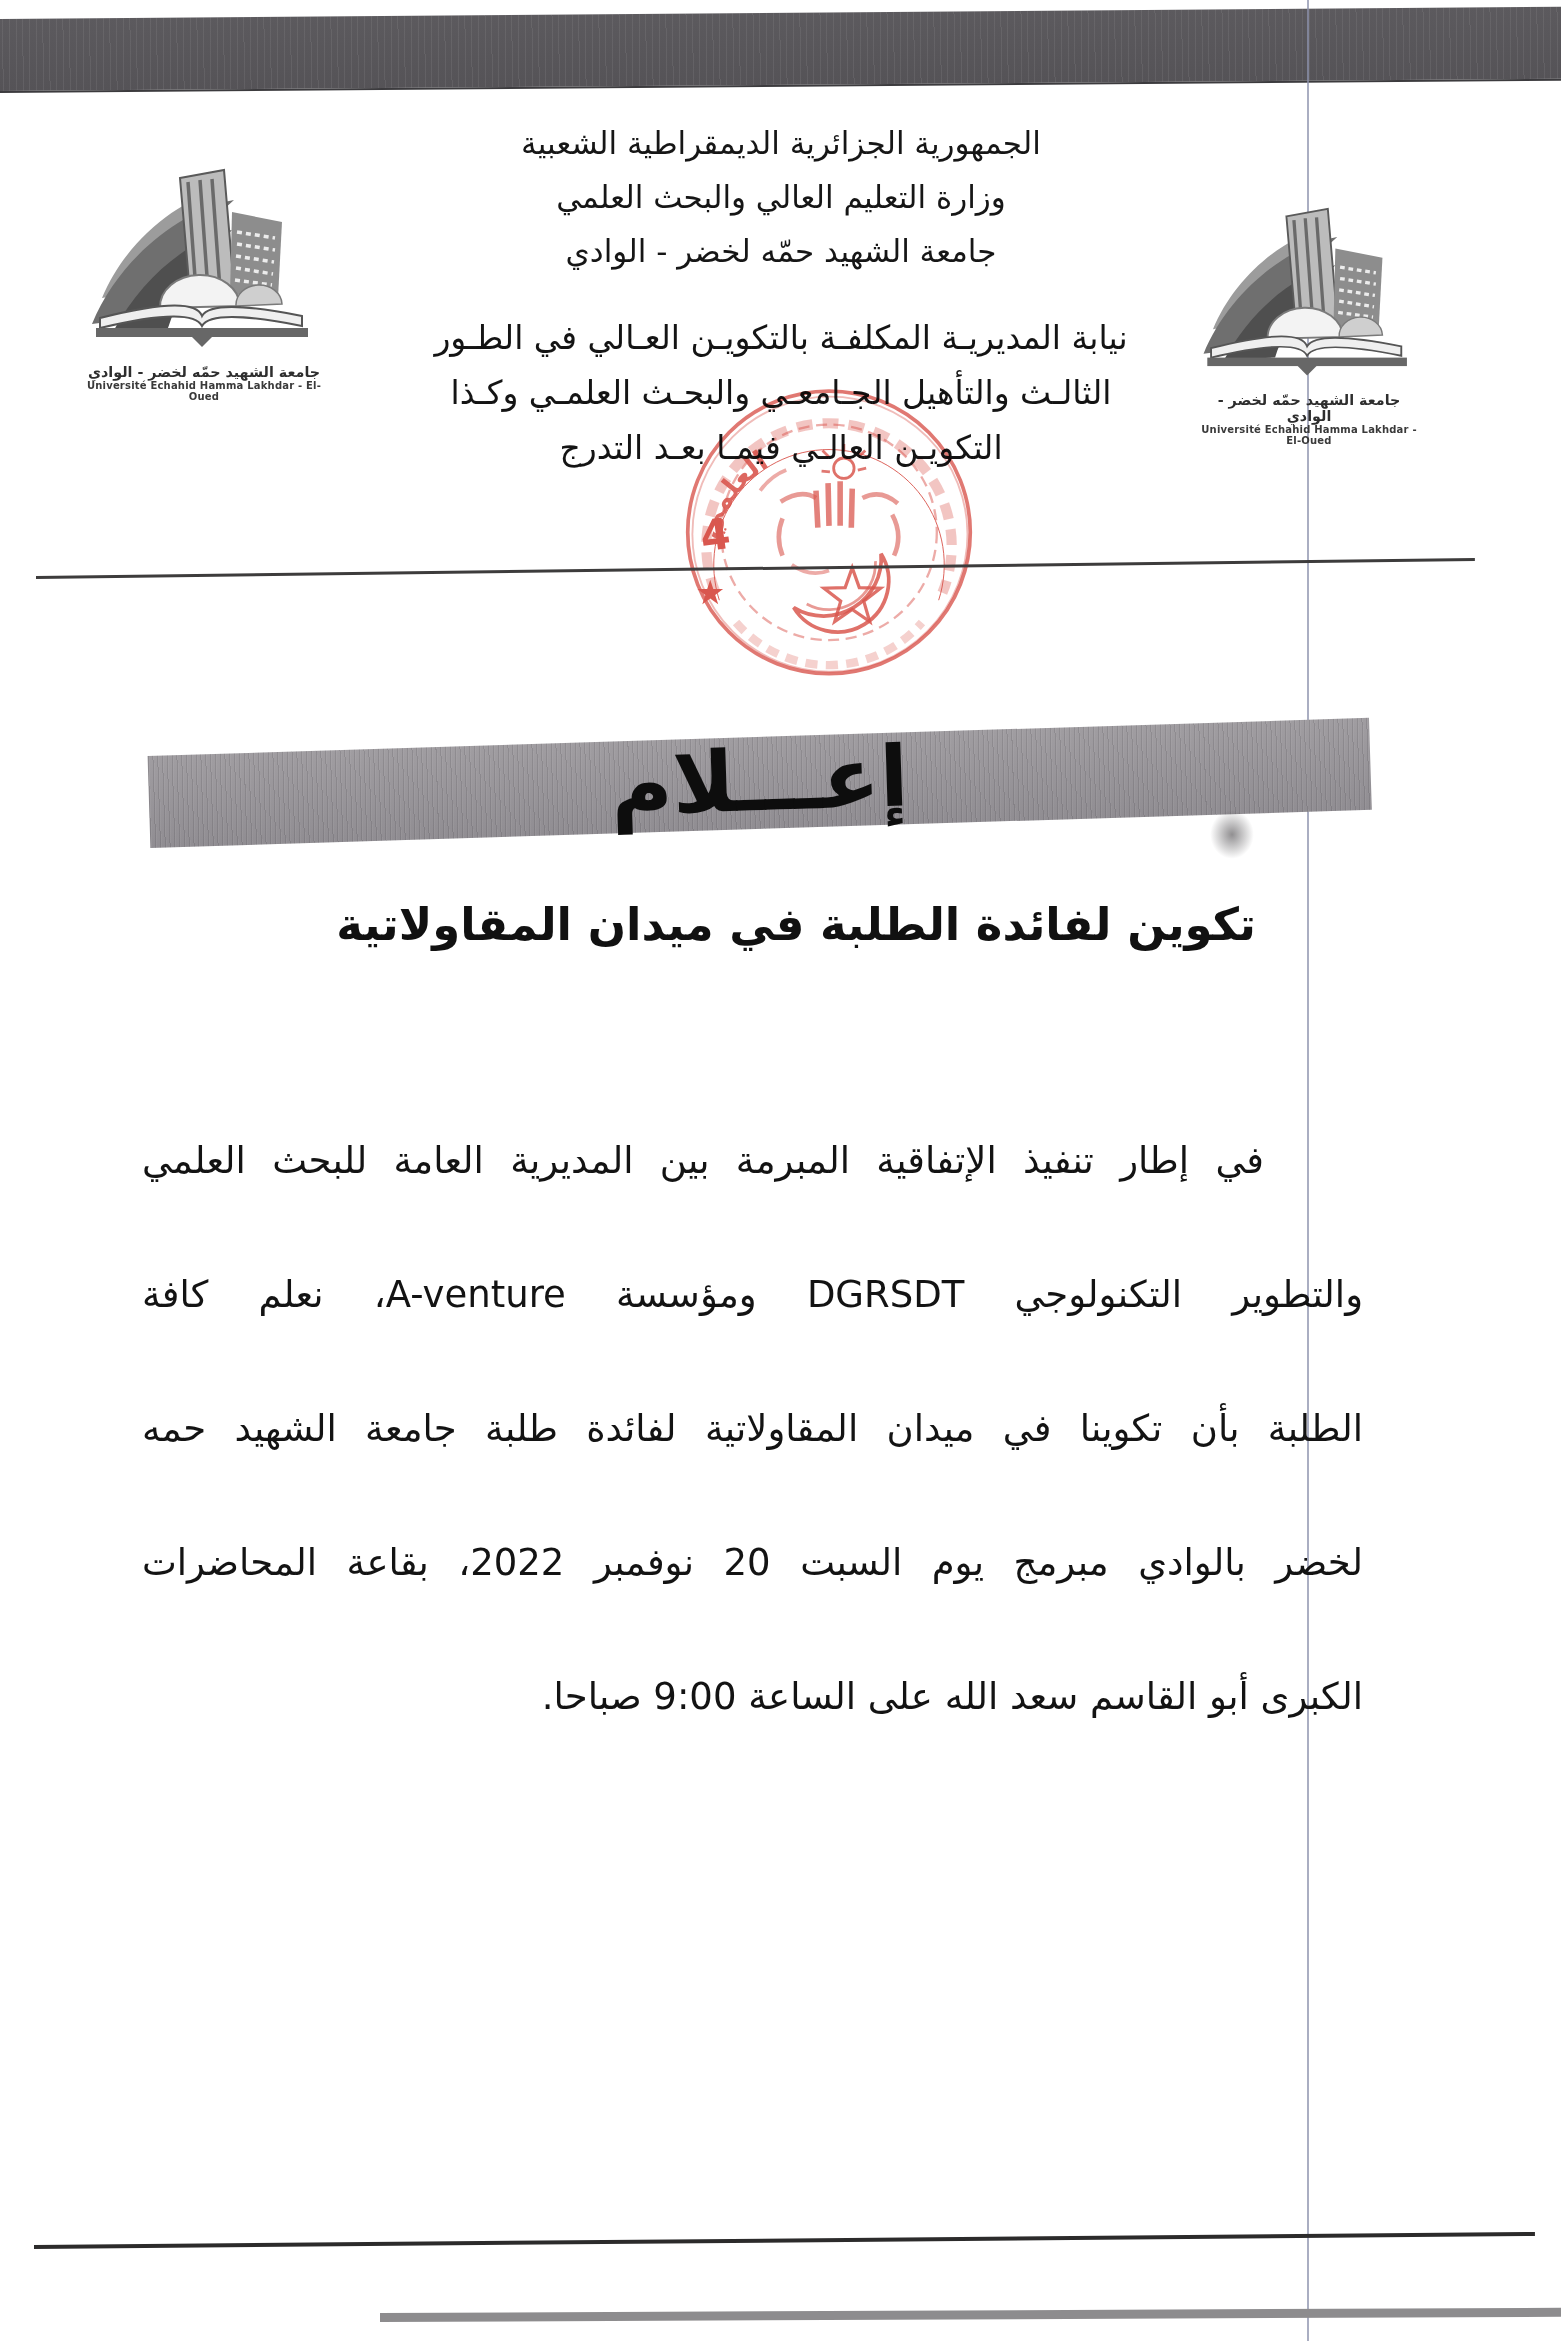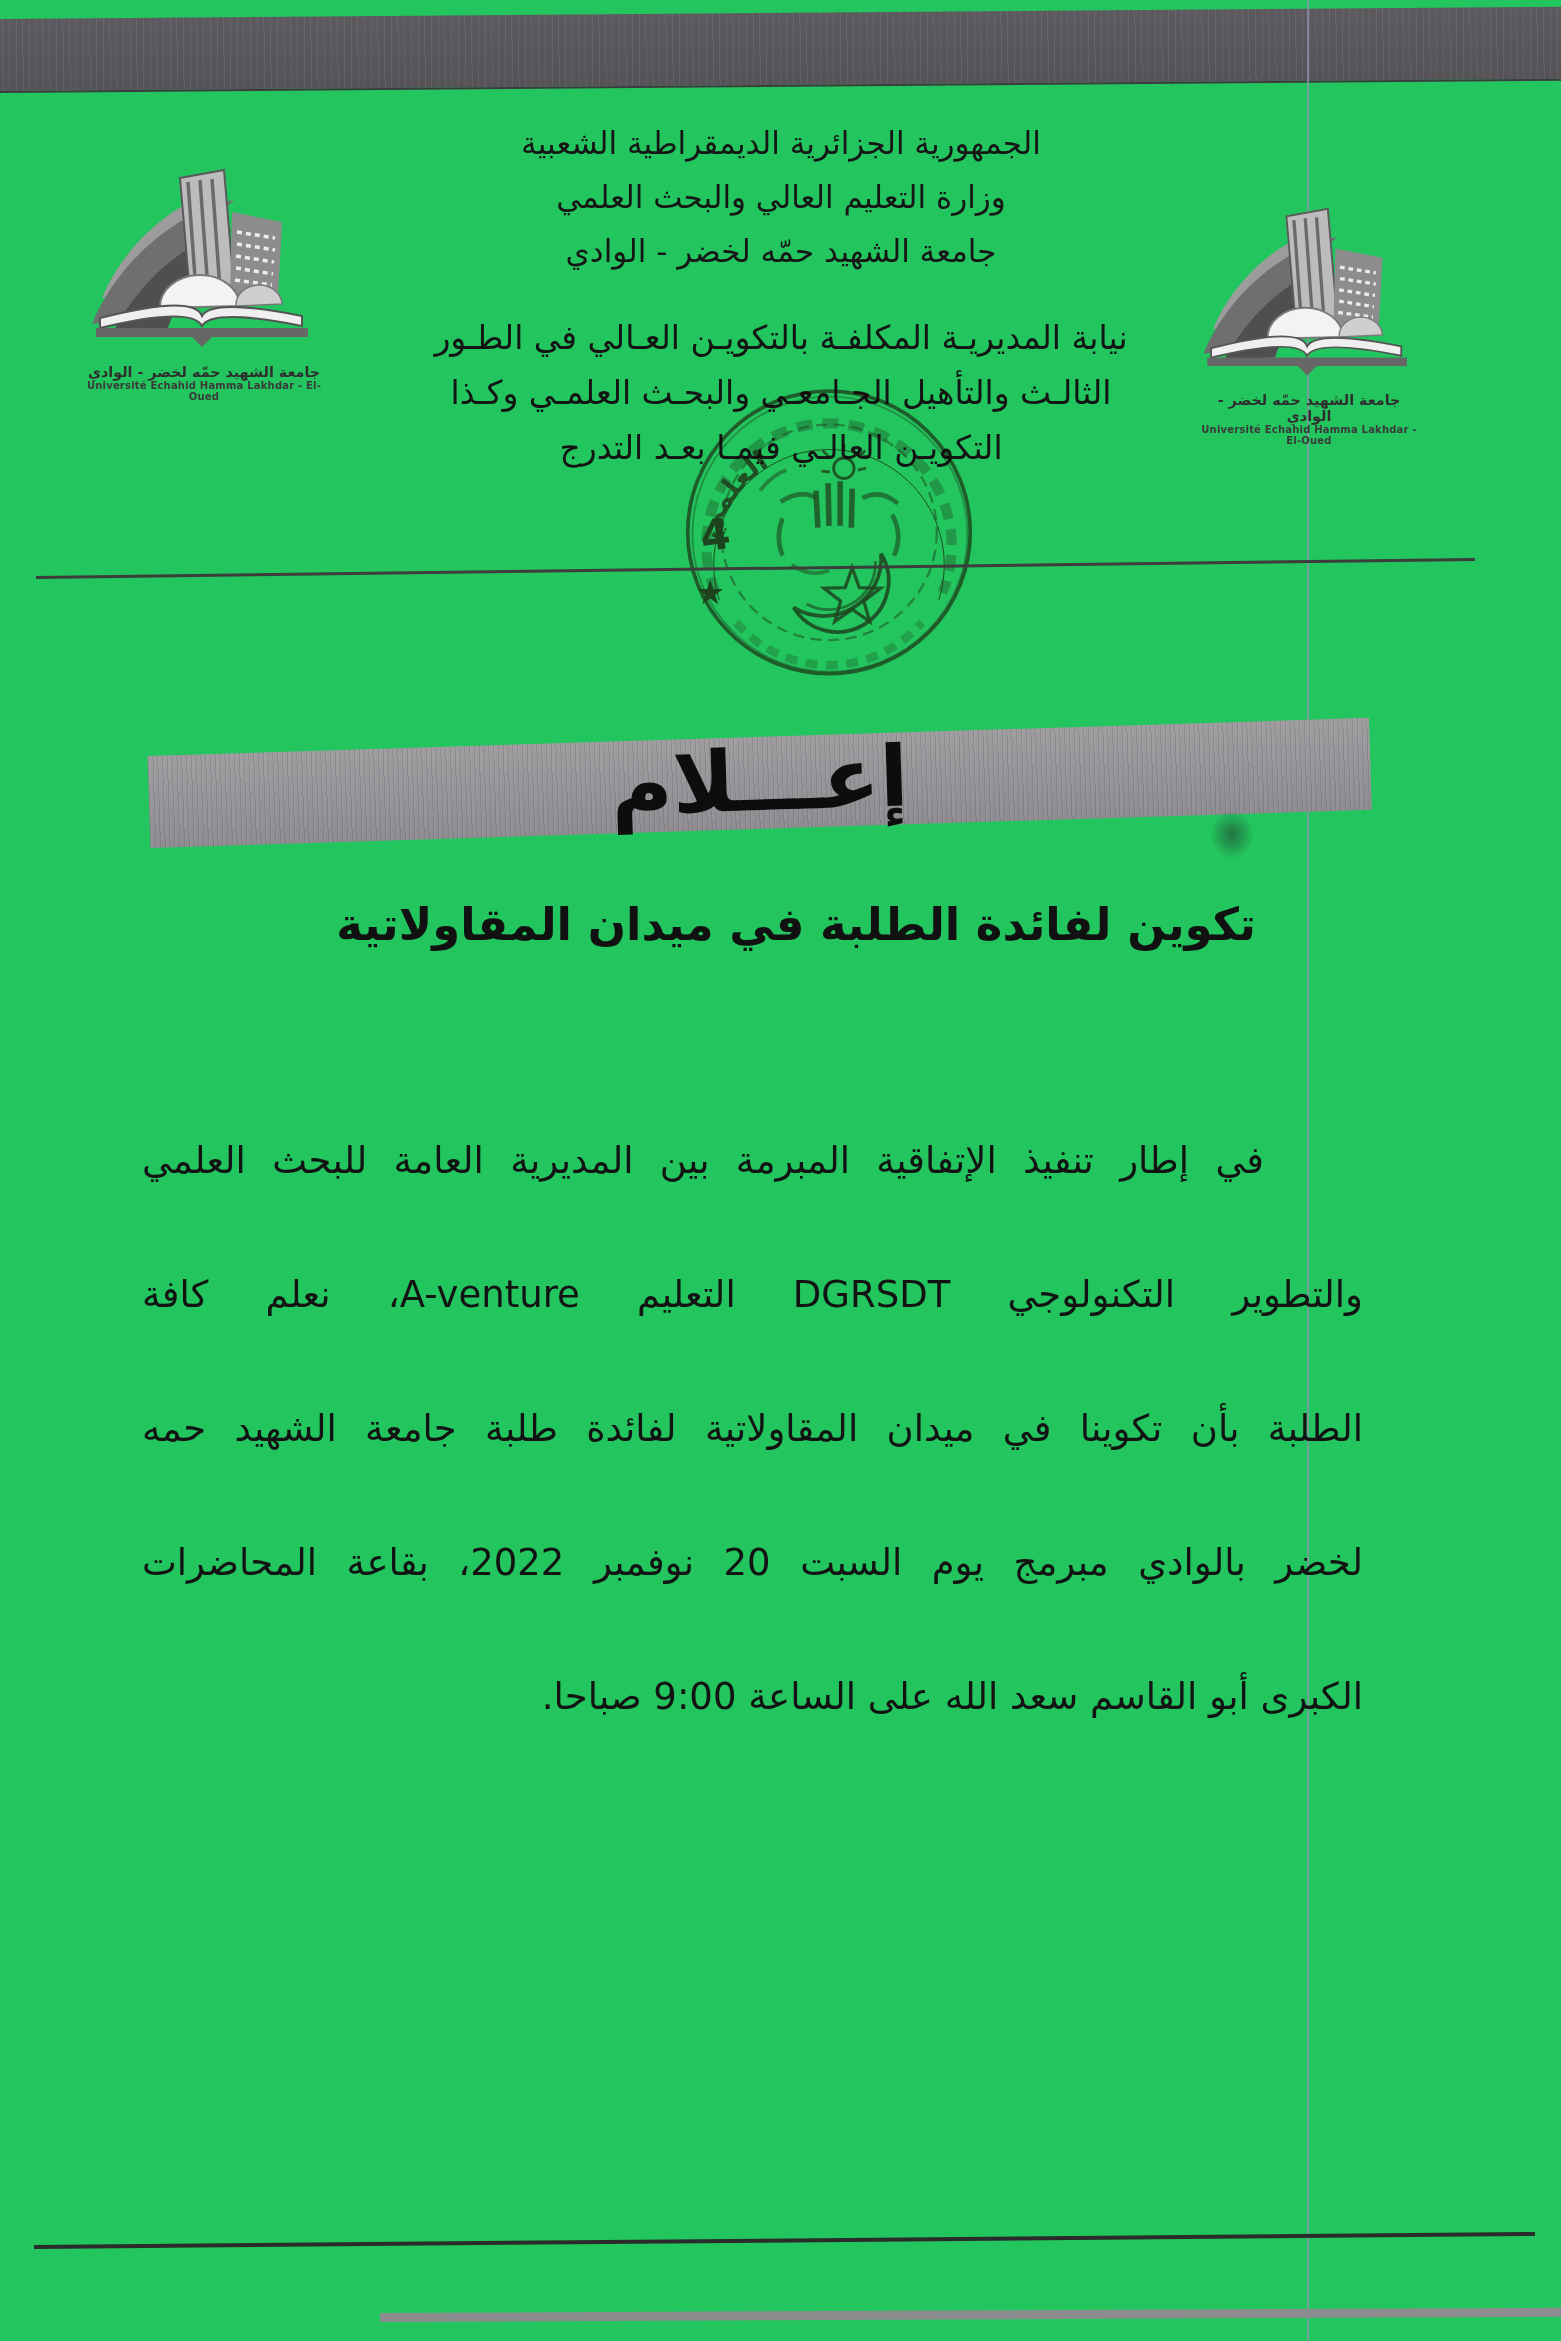--- a/index.html
+++ b/index.html
@@ -1,18 +1,18 @@
 <!DOCTYPE html>
 <html lang="ar" style="font-size:15px"><head>
 <meta charset="utf-8">
 <style>
   html,body{margin:0;padding:0;background:#e8e8e8;}
   .page{
     position:relative; width:1562px; height:2342px;
-    background:#22c55e; overflow:hidden;
+    background:#ffffff; overflow:hidden;
     font-family:"DejaVu Sans", sans-serif; color:#1a1a1a;
   }
   
   .top-scan-bar{
     position:absolute; left:-11.4px; top:19px; width:1598px; height:72px;
     background:
       repeating-linear-gradient(90deg, rgba(255,255,255,.07) 0 1px, transparent 1px 6.7px),
       linear-gradient(#5c5a5e,#555357);
     transform:rotate(-0.45deg); transform-origin:0 50%;
     border-bottom:2.9px solid #3c3b3e;
@@ -174,21 +174,21 @@
 
   <div class="banner">
     <div class="banner-title">إعـــلام</div>
   </div>
   <div class="banner-smudge"></div>
 
   <div class="subtitle">تكوين لفائدة الطلبة في ميدان المقاولاتية</div>
 
   <div class="body-par">
     <div class="bline indent">في إطار تنفيذ الإتفاقية المبرمة بين المديرية العامة للبحث العلمي</div>
-    <div class="bline">والتطوير التكنولوجي DGRSDT التعليم A-venture، نعلم كافة</div>
+    <div class="bline">والتطوير التكنولوجي DGRSDT ومؤسسة A-venture، نعلم كافة</div>
     <div class="bline">الطلبة بأن تكوينا في ميدان المقاولاتية لفائدة طلبة جامعة الشهيد حمه</div>
     <div class="bline">لخضر بالوادي مبرمج يوم السبت 20 نوفمبر 2022، بقاعة المحاضرات</div>
     <div class="bline last">الكبرى أبو القاسم سعد الله على الساعة 9:00 صباحا.</div>
   </div>
 
   <div class="bottom-black-line"></div>
   <div class="bottom-gray-bar"></div>
 
 </div>
 

